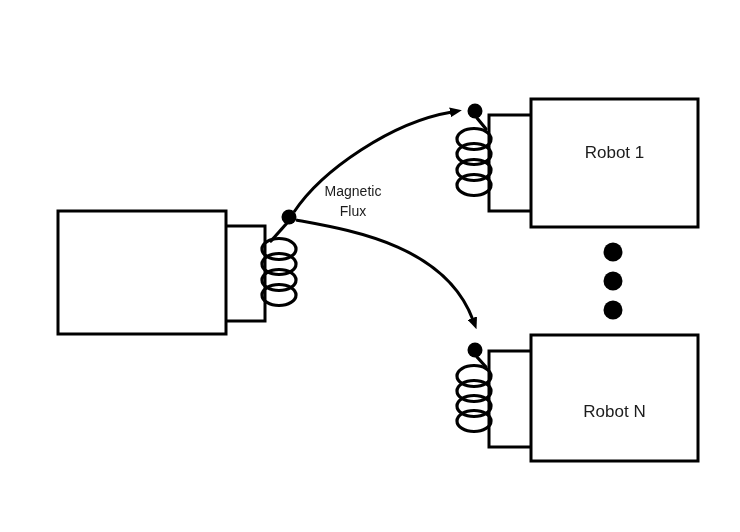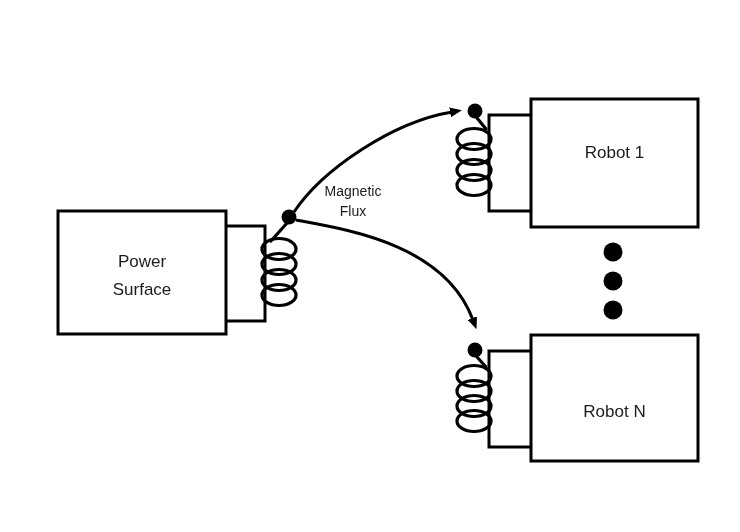--- a/index.html
+++ b/index.html
@@ -91,21 +91,20 @@
     <circle cx="475" cy="111" r="7.5" fill="#000000"></circle>
     <circle cx="475" cy="350" r="7.5" fill="#000000"></circle>
 
     <g fill="#000000">
       <circle cx="613" cy="252" r="9.5"></circle>
       <circle cx="613" cy="281" r="9.5"></circle>
       <circle cx="613" cy="310" r="9.5"></circle>
     </g>
   </svg>
 
-  <div class="label node-label lbl-power-surface">Power Surface</div>
 
   <div class="label node-label lbl-robot-1">Robot 1</div>
 
   <div class="label node-label lbl-robot-n">Robot N</div>
 
   <div class="label flux-label lbl-flux">Magnetic Flux</div>
 
 </div>
 
 </body></html>

